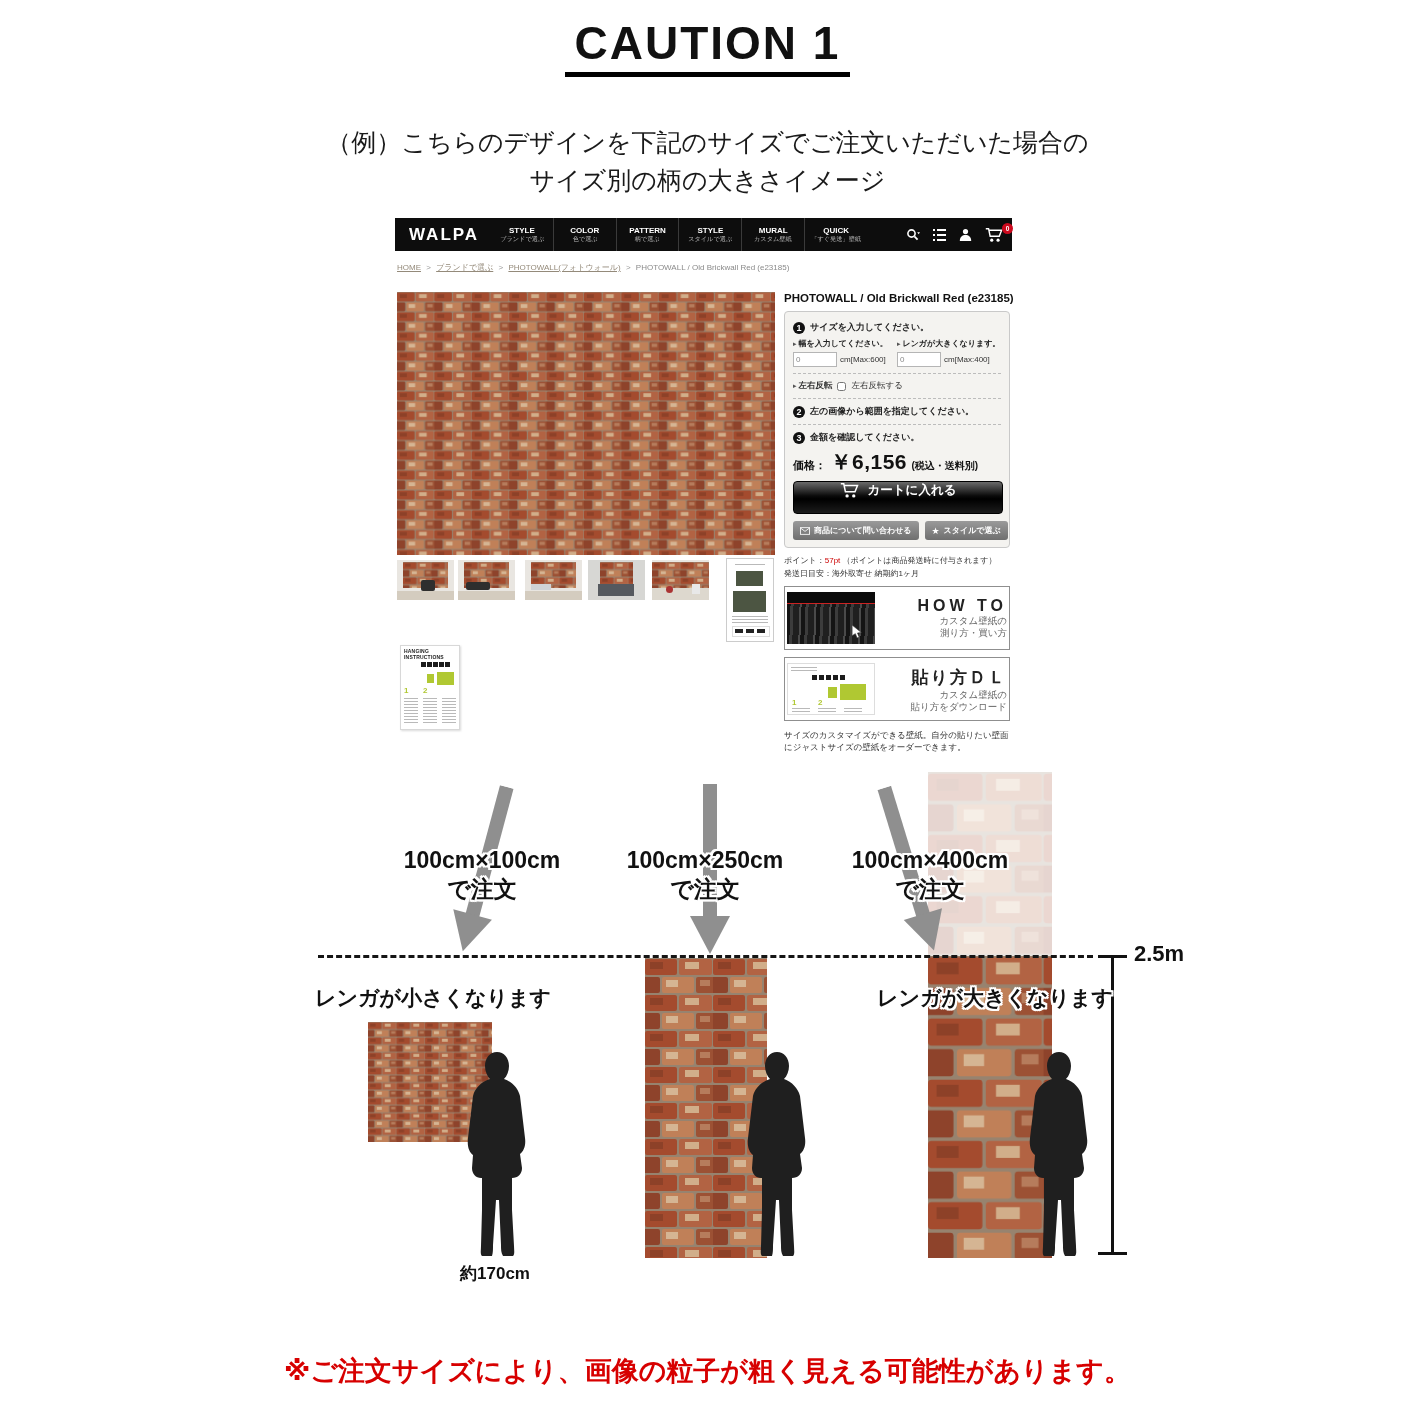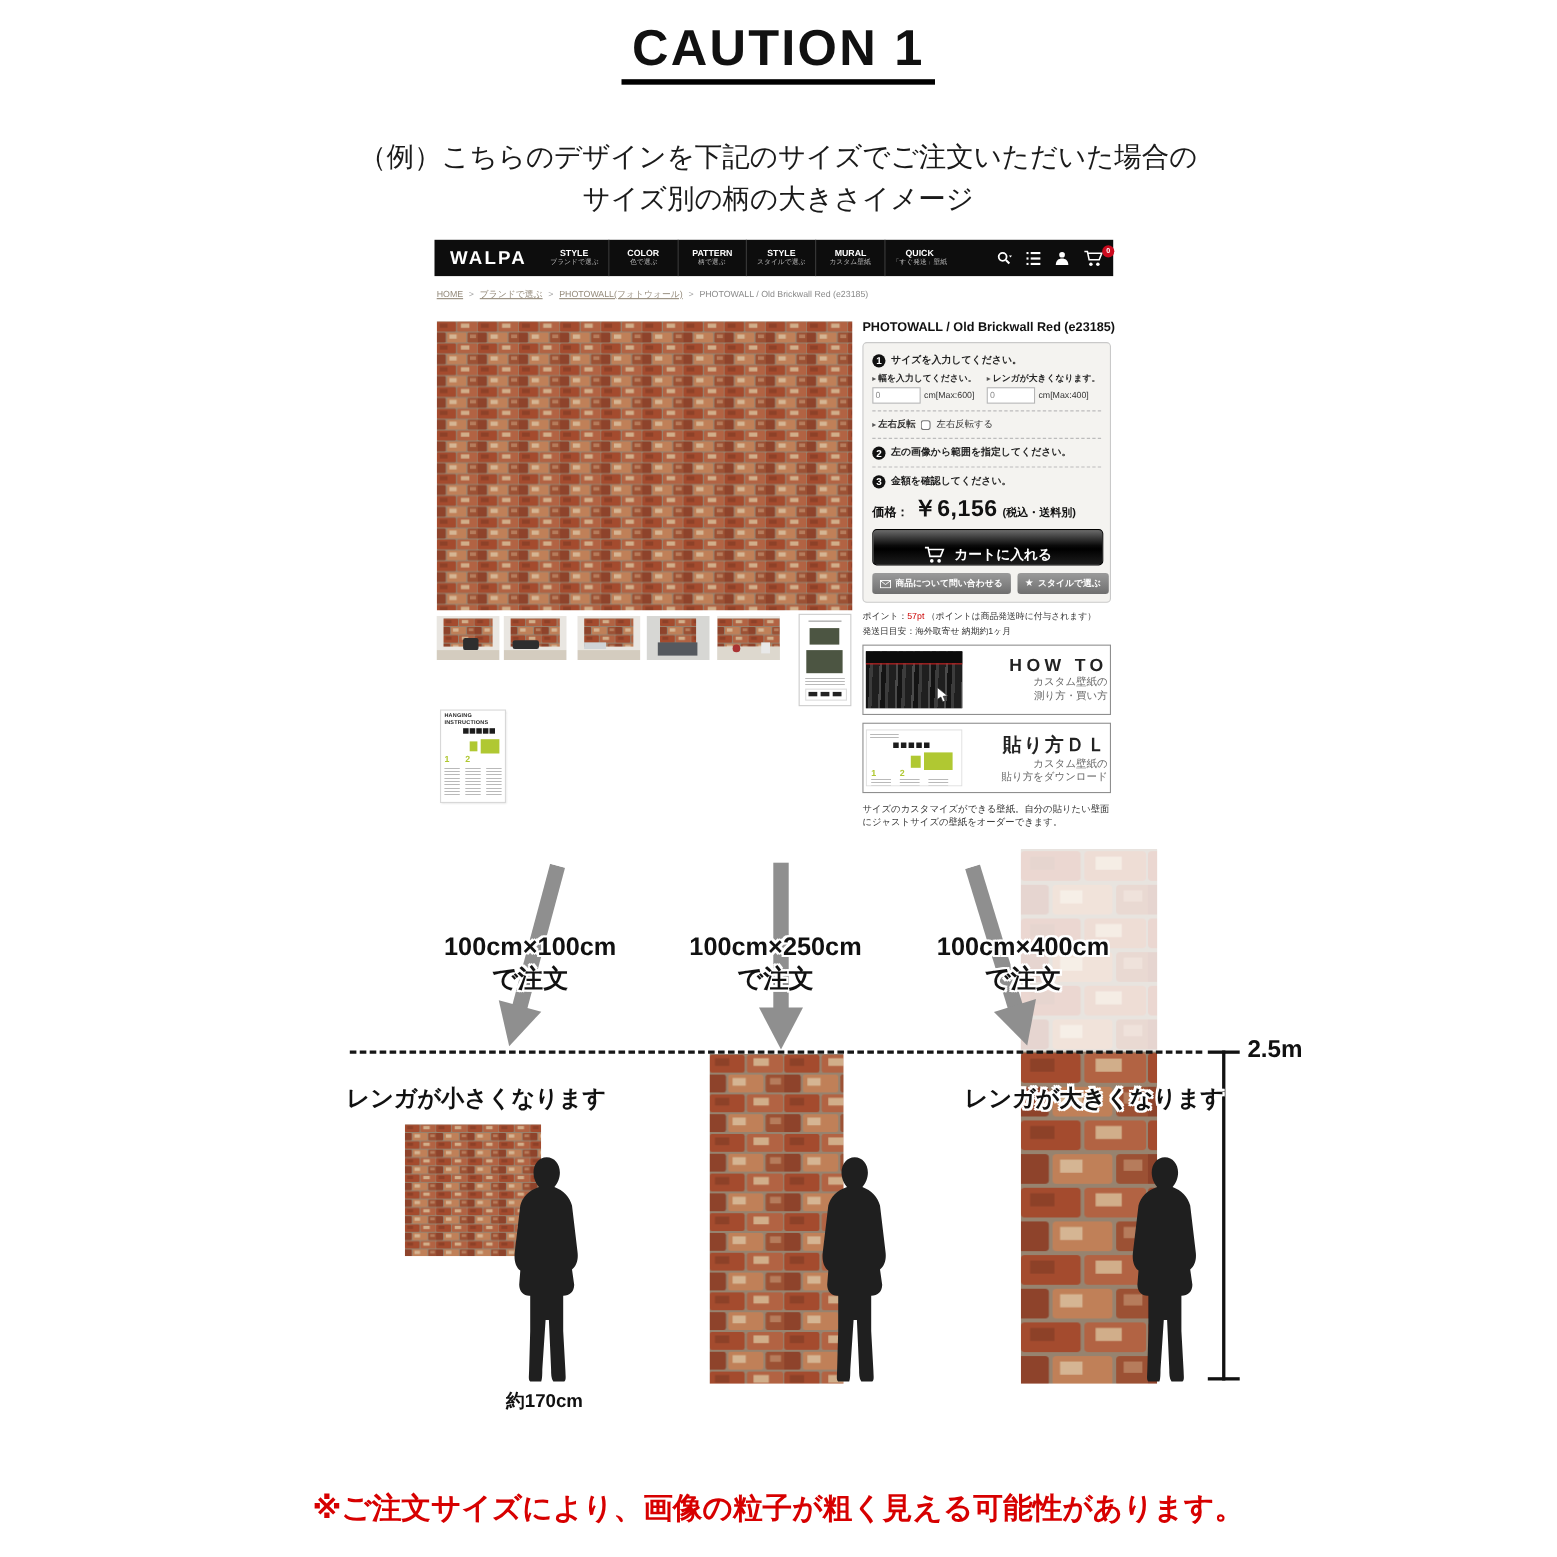--- a/index.html
+++ b/index.html
@@ -48,21 +48,21 @@
   .tiny-input{width:38px;height:13px;border:1px solid #b5b5b5;background:#fff;font-size:8px;color:#888;padding:0 2px;}
   .unit{font-size:8px;color:#333;}
   .dashsep{border-top:1px dashed #bcbcbc;margin:6px 0;}
   .fliprow{display:flex;align-items:center;gap:5px;font-size:8.5px;color:#333;}
   .pricerow{margin:3px 0 5px 0;white-space:nowrap;}
   .price-label{font-size:11px;font-weight:bold;}
   .price-val{font-size:21px;font-weight:800;letter-spacing:0.5px;}
   .price-note{font-size:10px;font-weight:bold;}
   .cart-btn{width:100%;height:31px;border-radius:4px;border:1px solid #000;
         background:linear-gradient(#6a6a6a,#0a0a0a 45%,#000 55%,#1c1c1c);
-        color:#fff;font-size:12.5px;font-weight:bold;display:flex;align-items:flex-end;justify-content:center;gap:8px;cursor:pointer;}
+        color:#fff;font-size:12.5px;font-weight:bold;display:flex;align-items:flex-start;justify-content:center;gap:8px;cursor:pointer;}
   .miniband{display:flex;gap:6px;margin-top:7px;}
   .mini-btn{height:19px;border-radius:3px;background:linear-gradient(#9a9a9a,#6f6f6f);
         color:#fff;font-size:8px;font-weight:bold;display:flex;align-items:center;justify-content:center;gap:4px;
         padding:0 7px;cursor:pointer;white-space:nowrap;}
   .ptline{font-size:8px;color:#333;margin-top:7px;white-space:nowrap;}
   .pt-red{color:#cc0000;}
   .promo-box{margin-top:7px;border:1px solid #8f8f8f;background:#fff;height:58px;display:flex;align-items:center;padding:2px;}
   .promo-img{position:relative;width:88px;height:52px;flex:0 0 auto;overflow:hidden;}
   .promo-txt{flex:1;text-align:right;}
   .promo-title{font-size:16px;font-weight:bold;letter-spacing:4px;color:#222;}

